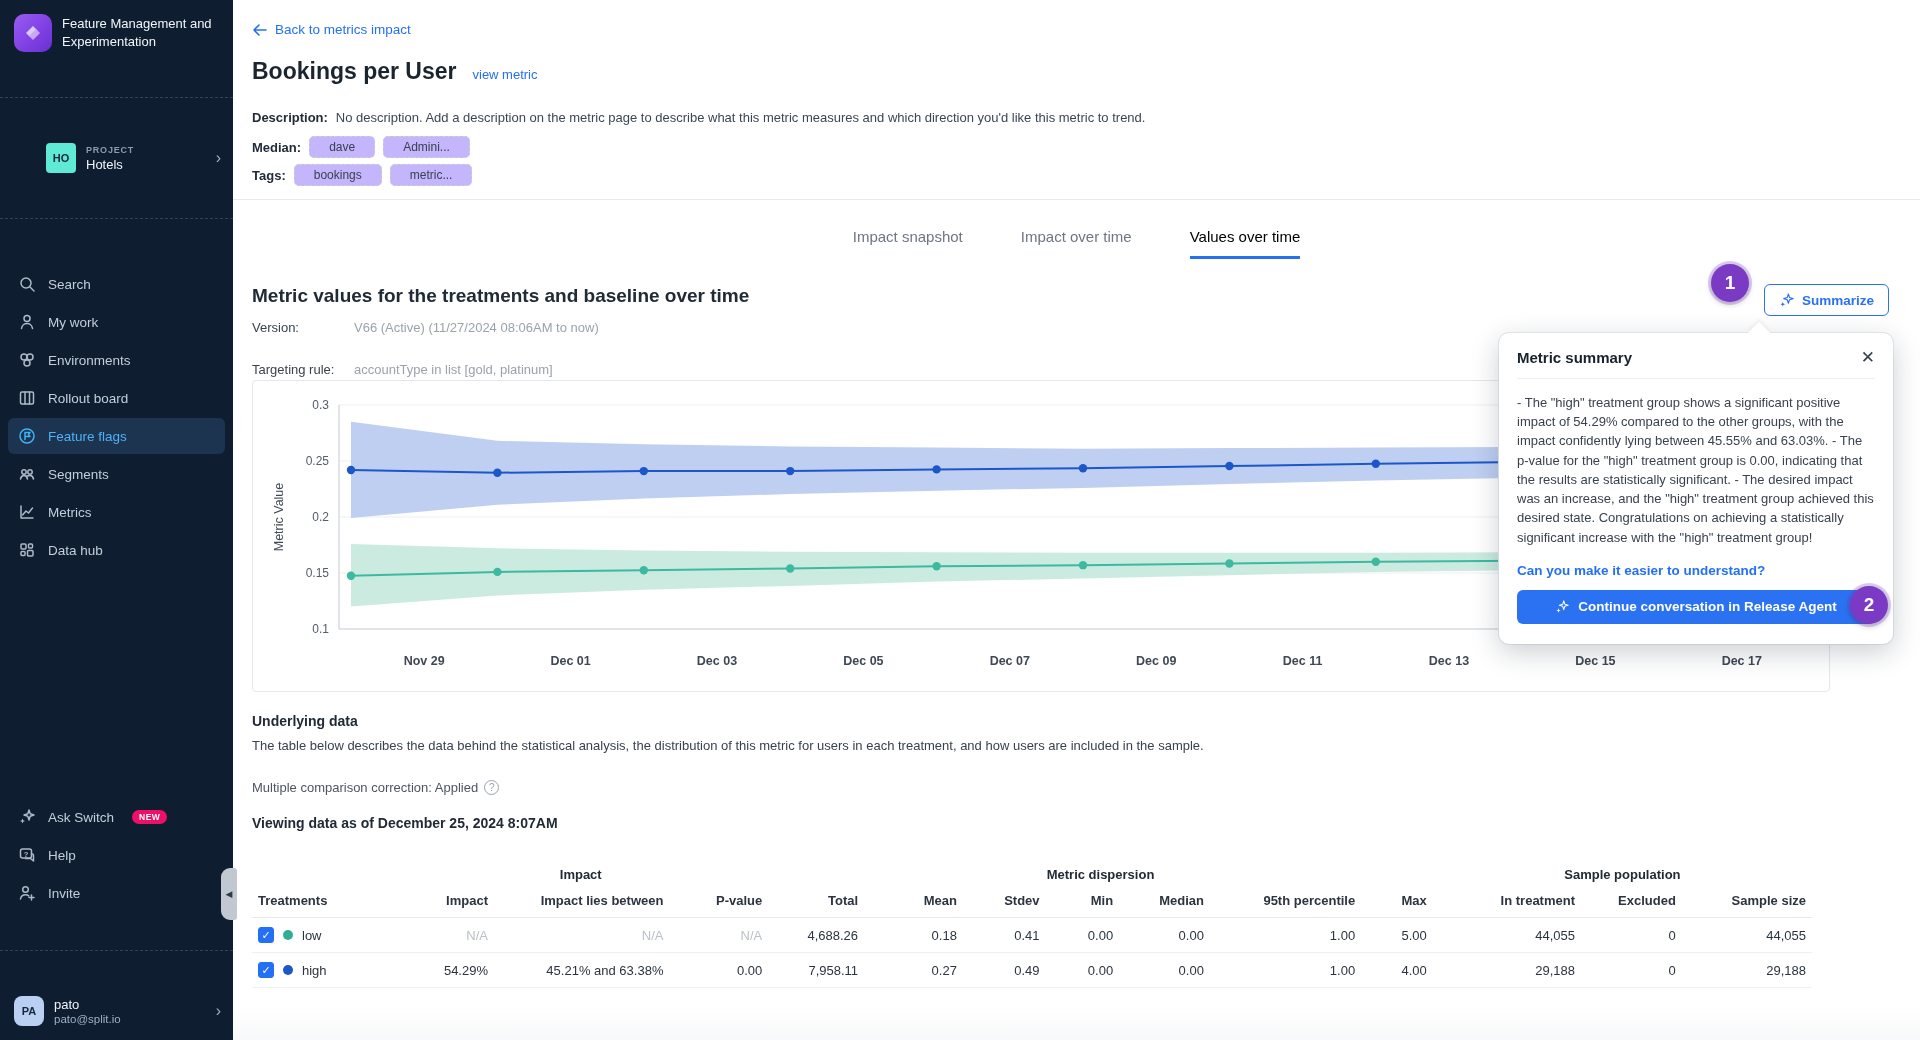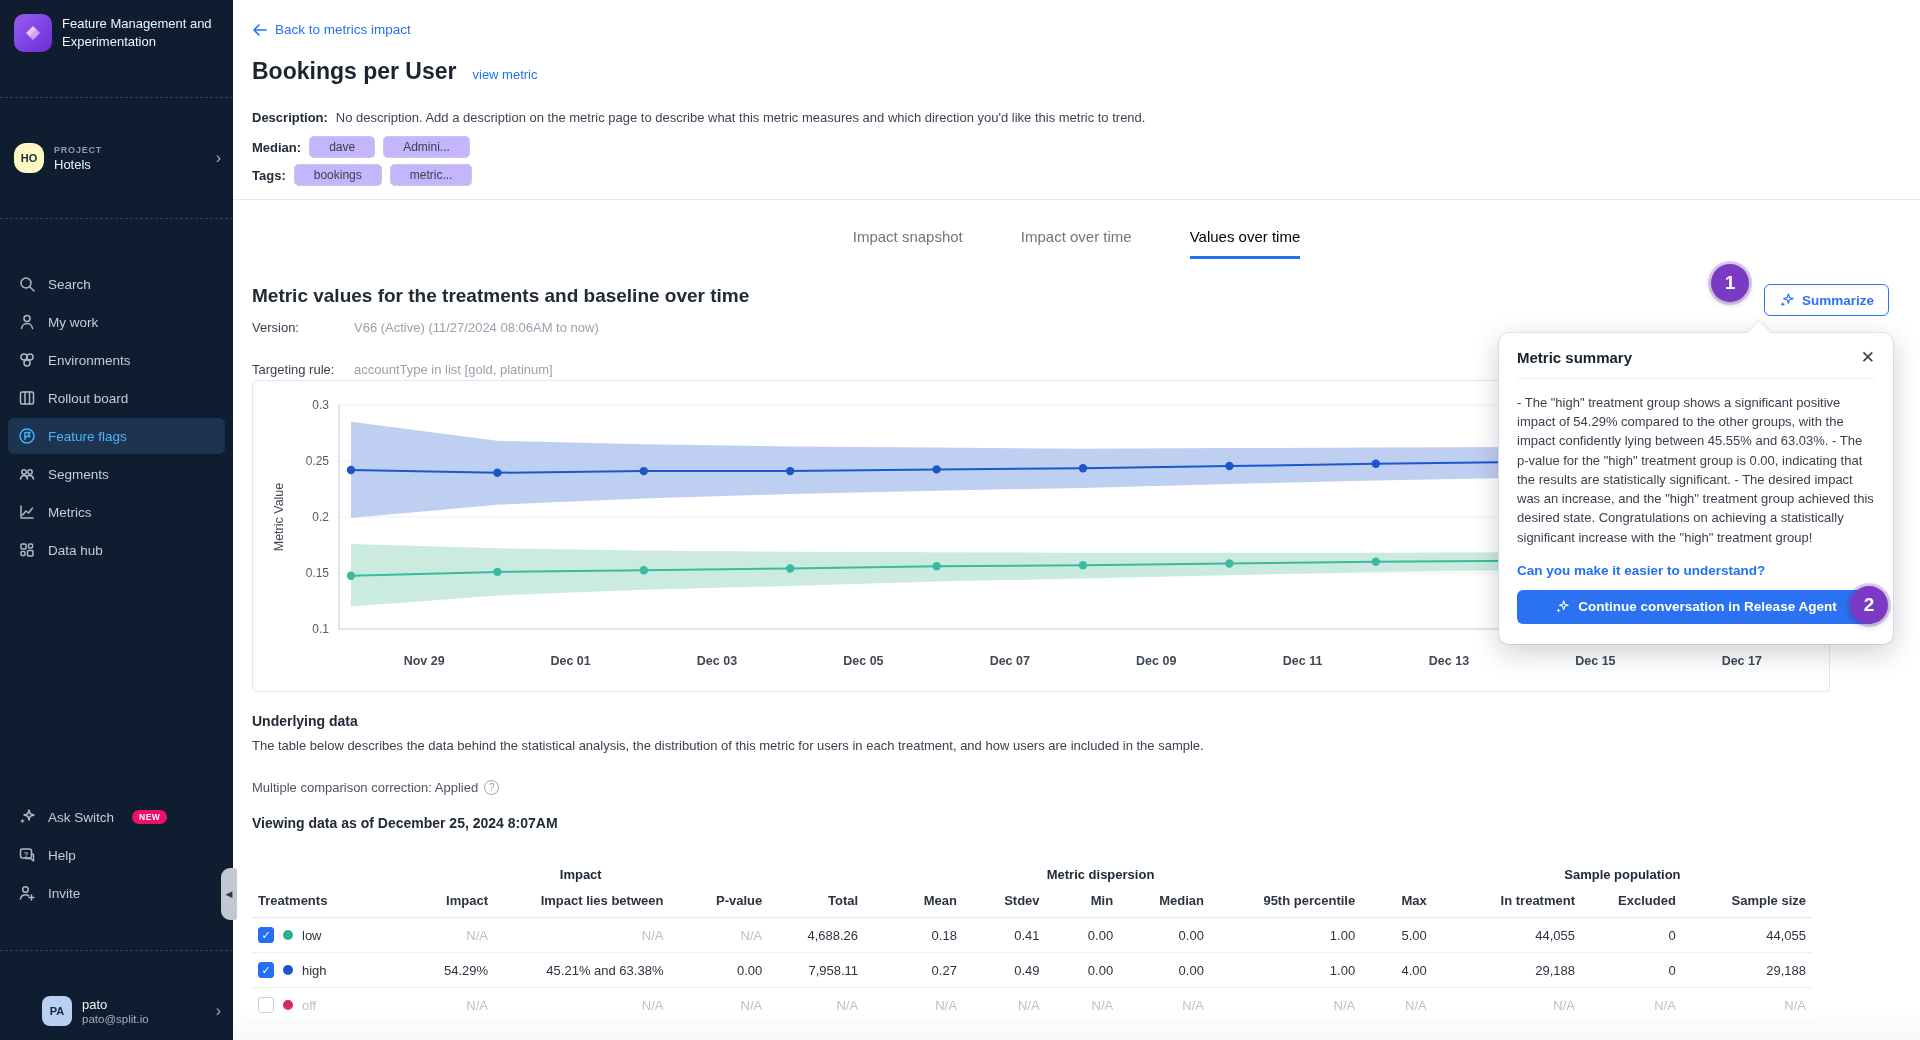--- a/index.html
+++ b/index.html
@@ -9,38 +9,38 @@
   
   .sidebar { position:absolute; left:0; top:0; width:233px; height:1040px;
     background:#0e1d30; color:#cdd6e1; display:flex; flex-direction:column; z-index:15;gap:33px; }
   .logo-row { display:flex; align-items:center; gap:10px; padding:14px 14px 12px 14px; }
   .logo { width:38px; height:38px; border-radius:10px; flex:0 0 38px;
     background:linear-gradient(135deg,#9a5cf0 0%,#7d3fe2 60%,#6b2fd0 100%);
     display:flex; align-items:center; justify-content:center; }
   .product-title { font-size:13px; line-height:1.35; color:#f2f5f9; font-weight:500; }
   .sep { border-top:1px dashed rgba(255,255,255,.16); margin:0 0; }
   .project-row { display:flex; align-items:center; gap:10px; padding:12px 12px 12px 14px; cursor:pointer; }
-  .project-badge { width:30px; height:30px; border-radius:12px; background:#fef9c3; color:#16263c;
-    font-size:11px; font-weight:700; display:flex; align-items:center; justify-content:center; }
+  .project-badge { width:30px; height:30px; border-radius:4px; background:#5eead4; color:#16263c;
+    font-size:11px; font-weight:700; display:flex; align-items:center; justify-content:center;margin-left:32px; }
   .project-meta { flex:1; }
   .project-label { font-size:9px; letter-spacing:.8px; color:#8d9bae; font-weight:700; }
   .project-name { font-size:13px; color:#f0f4f8; margin-top:2px; }
   .chev { color:#9fadbf; font-size:16px; line-height:1; }
   .nav { padding:14px 8px 0 8px; display:flex; flex-direction:column; gap:2px; }
   .nav-item { display:flex; align-items:center; gap:12px; padding:9px 10px; border-radius:6px;
     font-size:13.5px; color:#c3cedb; cursor:pointer; }
   .nav-item .ni { width:18px; height:18px; flex:0 0 18px; display:flex; align-items:center; justify-content:center; }
   .nav-item.active { background:#1c3450; color:#4db2f8; }
   .sidebar-spacer { flex:1; }
   .sidebar-bottom { padding:0 8px 6px 8px; display:flex; flex-direction:column; gap:2px; }
   .badge-new { background:#ec1066; color:#fff; font-size:8.5px; font-weight:700; letter-spacing:.5px;
     border-radius:8px; padding:2px 7px; margin-left:6px; }
   .user-row { display:flex; align-items:center; gap:10px; padding:12px 12px 14px 14px; cursor:pointer; }
   .avatar { width:30px; height:30px; border-radius:8px; background:#b9d0f3; color:#16263c;
-    font-size:11px; font-weight:700; display:flex; align-items:center; justify-content:center;margin-left:28px; }
+    font-size:11px; font-weight:700; display:flex; align-items:center; justify-content:center; }
   .user-meta { flex:1; }
   .user-name { font-size:13px; color:#f0f4f8; }
   .user-email { font-size:11.5px; color:#9fb0c2; margin-top:1px; }
   .collapse-handle { position:absolute; left:221px; top:868px; width:16px; height:52px;
     background:#c2c8d1; border-radius:9px 3px 3px 9px; z-index:40; cursor:pointer;
     display:flex; align-items:center; justify-content:center; color:#2d3a49; font-size:9px; }
 
   
   .main { position:absolute; left:233px; top:0; right:0; bottom:0; background:#fff; }
   .back-link { position:absolute; left:19px; top:22px; color:#2470f4; font-size:13.5px;
@@ -464,42 +464,20 @@
             <td class="num">0.27</td>
             <td class="num">0.49</td>
             <td class="num">0.00</td>
             <td class="num">0.00</td>
             <td class="num">1.00</td>
             <td class="num">4.00</td>
             <td class="num">29,188</td>
             <td class="num">0</td>
             <td class="num">29,188</td>
           </tr>
-          <tr class="muted">
-            <td>
-              <span class="treat-cell">
-                <span class="cbx"></span>
-                <span class="dot" style="background:#d6246e"></span>
-                <span>off</span>
-              </span>
-            </td>
-            <td class="na">N/A</td>
-            <td class="na">N/A</td>
-            <td class="na">N/A</td>
-            <td class="na">N/A</td>
-            <td class="na">N/A</td>
-            <td class="na">N/A</td>
-            <td class="na">N/A</td>
-            <td class="na">N/A</td>
-            <td class="na">N/A</td>
-            <td class="na">N/A</td>
-            <td class="na">N/A</td>
-            <td class="na">N/A</td>
-            <td class="na">N/A</td>
-          </tr>
         </tbody>
       </table>
   </div>
   <div class="bottom-fade"></div>
 </div>
 
 <div class="popup">
   <div class="caret"></div>
   <div class="popup-head">
     <div class="popup-title">Metric summary</div>

